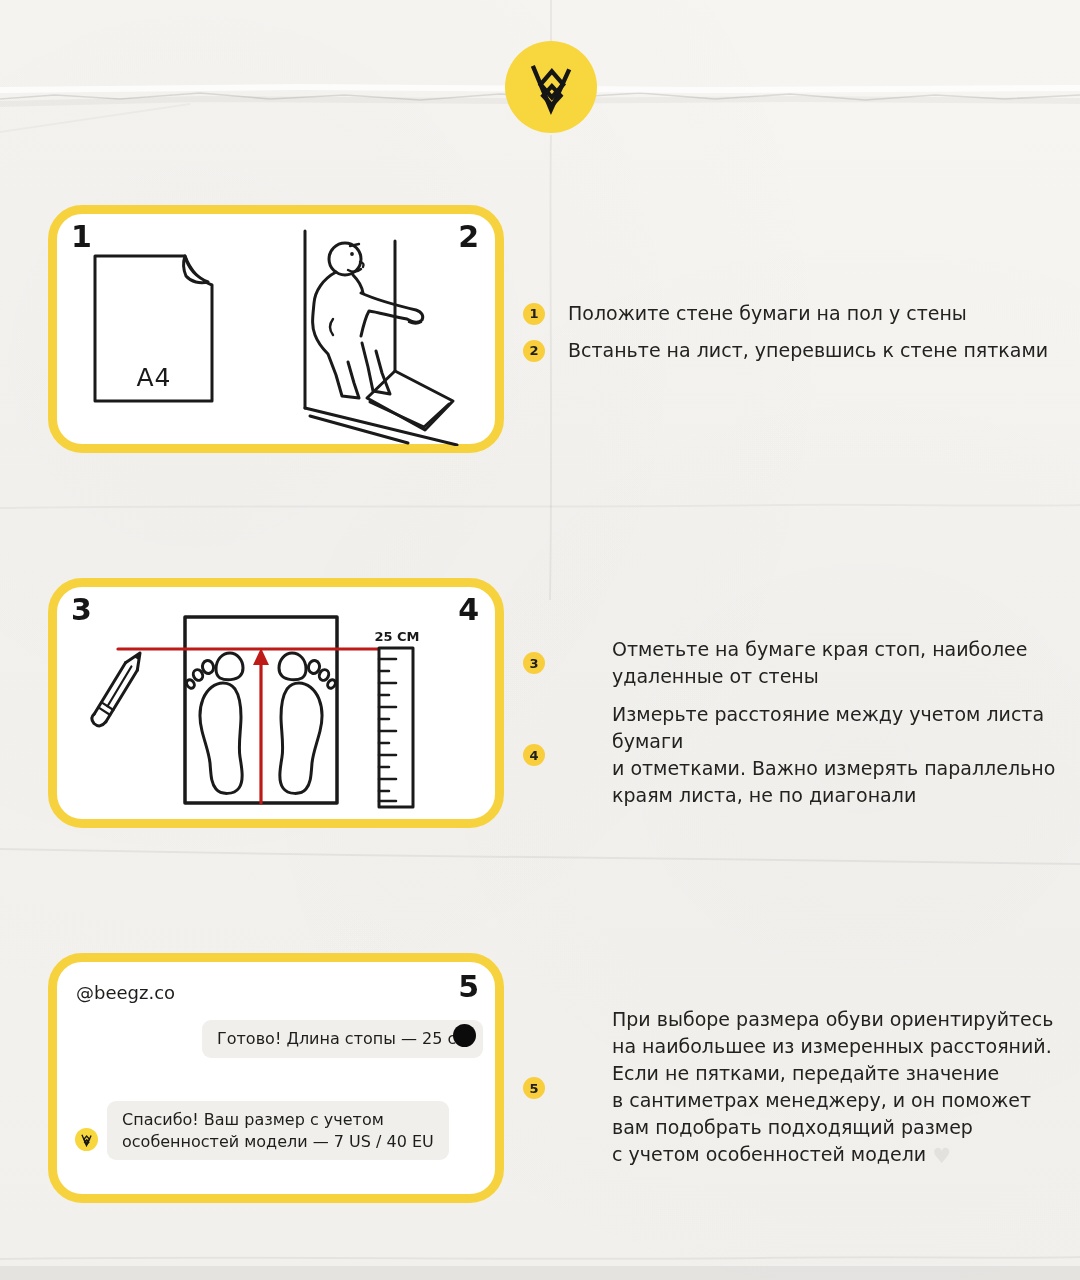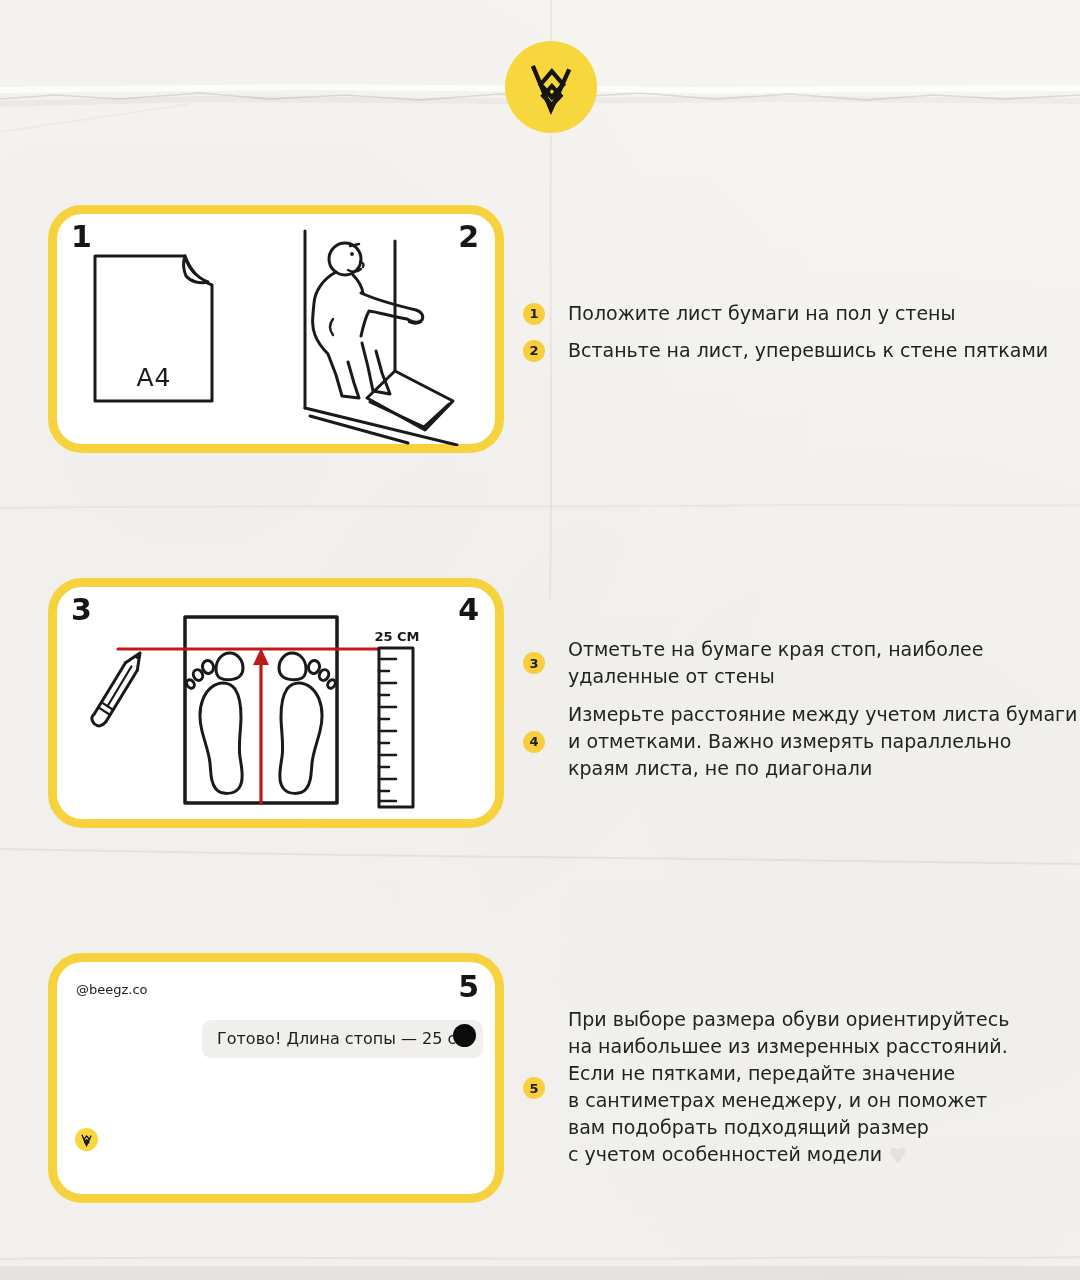--- a/index.html
+++ b/index.html
@@ -27,25 +27,25 @@
   .pnum{position:absolute;font-size:30px;font-weight:bold;color:#161616;line-height:1;}
   .pnum.pl{left:14px;top:8px;}
   .pnum.pr{right:16px;top:8px;}
   .ill{position:absolute;left:0;top:0;width:438px;height:232px;}
   .step{position:absolute;left:523px;display:flex;align-items:center;gap:23px;z-index:1;}
   .badge{
     flex:0 0 auto;width:22px;height:22px;border-radius:50%;background:#F8CE3C;
     font-size:13px;font-weight:bold;color:#20201e;display:flex;align-items:center;justify-content:center;
   }
   .stext{font-size:19px;line-height:27px;color:#222220;}
-  .pre{white-space:pre-line;}
+  .pre{white-space:pre-line;margin-left:44px;}
   .s1{top:300px;} .s2{top:337px;} .s3{top:636px;} .s4{top:701px;} .s5{top:1006px;}
   .heart{color:#e3e1dd;font-size:21px;vertical-align:-2px;}
   
-  .handle{position:absolute;left:19px;top:20px;font-size:13px;color:#1d1d1b;}
+  .handle{position:absolute;left:19px;top:20px;font-size:18px;color:#1d1d1b;}
   .bubble{
     position:absolute;background:#F0EFEC;border-radius:9px;padding:8px 15px;
     font-size:16px;line-height:21.5px;color:#1d1d1b;
   }
   .bub-user{left:145px;top:58px;}
   .bub-brand{left:50px;top:139px;white-space:pre-line;}
   .avatar-dot{position:absolute;left:396px;top:62px;width:23px;height:23px;border-radius:50%;background:#0b0b0b;}
   .avatar-brand{
     position:absolute;left:18px;top:166px;width:23px;height:23px;border-radius:50%;background:#F8D63D;
     display:flex;align-items:center;justify-content:center;
@@ -151,32 +151,34 @@
       <text class="svgtxt" x="340" y="54" font-size="13" font-weight="bold" fill="#1A1A1A" stroke="none" text-anchor="middle">25 СМ</text>
     </g>
   </svg>
 </section>
 
 <section class="panel p3">
   <div class="handle">@beegz.co</div>
   <div class="pnum pr" style="top:10px;">5</div>
   <div class="bubble bub-user">Готово! Длина стопы — 25 см</div>
   <div class="avatar-dot"></div>
+  <div class="bubble bub-brand">Спасибо! Ваш размер с учетом
+особенностей модели — 7 US / 40 EU</div>
   <div class="avatar-brand">
     <svg width="13" height="14" viewBox="0 0 60 64" stroke="#151515" stroke-width="6" fill="none" stroke-linecap="square">
       <path d="M10 10 L30 58 L50 14"></path>
       <path d="M31 14 L44 29 L31 44 L18 29 Z"></path>
       <path d="M31 31 L41 42 L31 53 L21 42 Z"></path>
     </svg>
   </div>
 </section>
 
 <div class="step s1">
   <div class="badge">1</div>
-  <div class="stext">Положите лист бумаги на пол у стены</div>
+  <div class="stext">Положите стене бумаги на пол у стены</div>
 </div>
 <div class="step s2">
   <div class="badge">2</div>
   <div class="stext">Встаньте на лист, уперевшись к стене пятками</div>
 </div>
 <div class="step s3">
   <div class="badge">3</div>
   <div class="stext pre">Отметьте на бумаге края стоп, наиболее
 удаленные от стены</div>
 </div>

